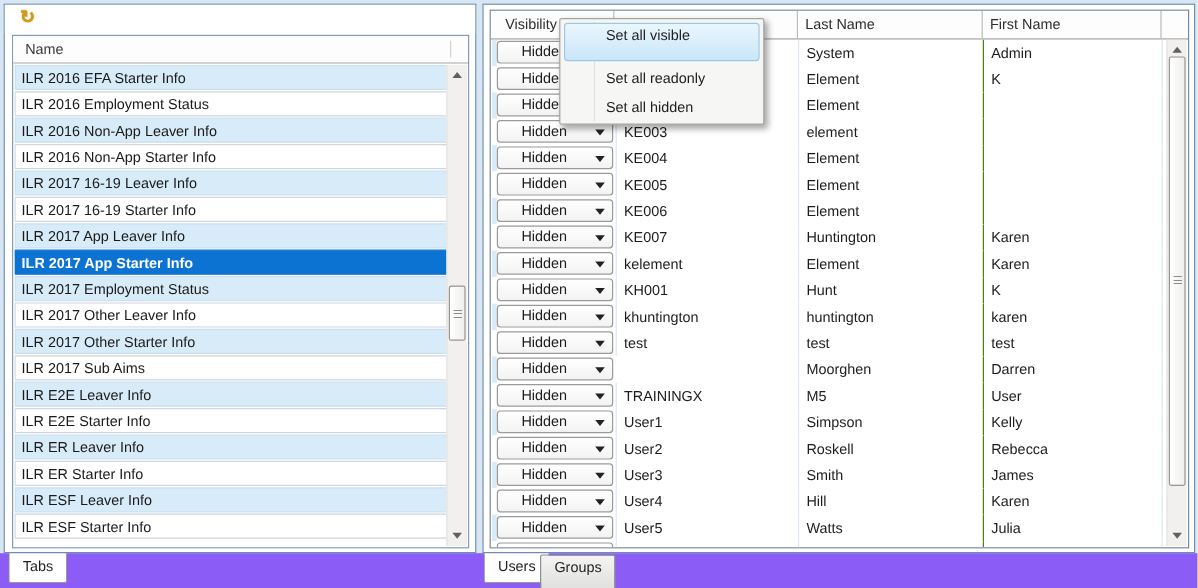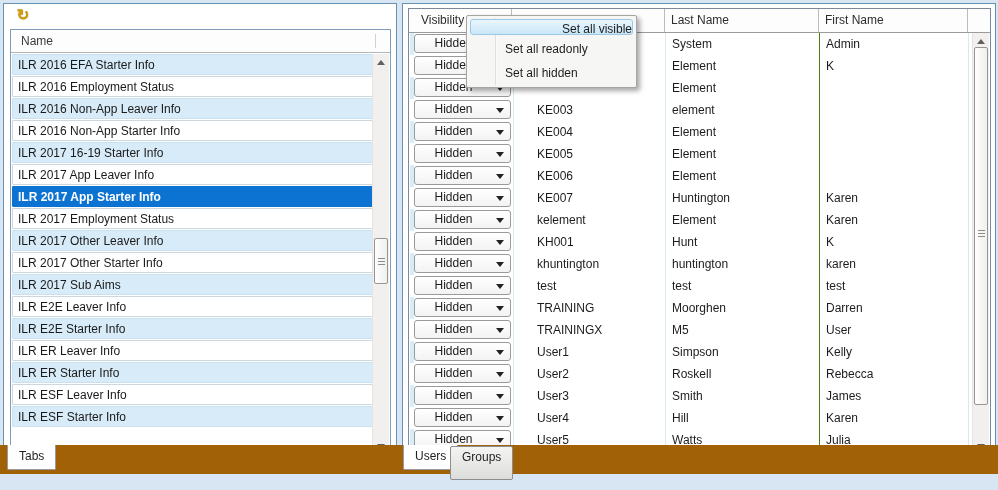--- a/index.html
+++ b/index.html
@@ -102,47 +102,47 @@
     position: absolute; left: 4px; top: 1px; width: 97px; height: 19px;
     background: linear-gradient(to bottom, #ffffff, #f3f3f3);
     border: 1px solid #9a9a9a; border-radius: 3px; cursor: default;
   }
   .dd-val { position: absolute; left: 0; right: 18px; top: 0; bottom: 0; text-align: center; line-height: 17px; color: #1c1c1c; }
   .dd-caret {
     position: absolute; right: 6px; top: 7px; width: 0; height: 0;
     border-left: 4px solid transparent; border-right: 4px solid transparent; border-top: 5px solid #222;
   }
   .cell { position: absolute; top: 0; height: 22px; line-height: 22px; white-space: nowrap; overflow: hidden; color: #1c1c1c; }
-  .c-user  { left: 103px; width: 152px; padding-left: 23px; border-left: 1px solid #dbe8f2; }
+  .c-user  { left: 103px; width: 152px; padding-left: 6px; border-left: 1px solid #dbe8f2; }
   .c-last  { left: 255px; width: 154px; padding-left: 6px; border-left: 1px solid #dbe8f2; }
   .c-first { left: 409px; width: 150px; padding-left: 6px; border-left: 1px solid #4d7c0f; border-right: 1px solid #dbe8f2; }
 
   
   .context-menu {
     position: absolute; left: 466px; top: 15px; width: 171px;
     background: #f6f6f4; border: 1px solid #a5a5a5; border-radius: 2px;
     box-shadow: 3px 3px 5px rgba(0,0,0,0.35);
     padding: 1px 0 2px 0; z-index: 20;
   }
   .context-menu::before {
     content: ''; position: absolute; left: 28px; top: 2px; bottom: 2px;
     width: 1px; background: #e0e0de; box-shadow: 1px 0 0 #fbfbfb;
   }
   .mi {
     position: relative; height: 24px; line-height: 24px; padding-left: 38px;
     color: #1d1d1d; cursor: default; z-index: 1; white-space: nowrap;
   }
   .mi.hl {
-    height: 16px; line-height: 19px; margin: 2px 3px 2px 3px; padding-left: 34px;
+    height: 32px; line-height: 19px; margin: 2px 3px 2px 3px; padding-left: 34px;
     background: linear-gradient(to bottom, #eaf6fd, #c9e6f8);
-    border: 1px solid #9cc8e8; border-radius: 3px; text-align: right;
-  }
-
-  
-  .tab-bar { position: absolute; left: 0; top: 445px; width: 998px; height: 29px; background: #a16207; }
+    border: 1px solid #9cc8e8; border-radius: 3px;
+  }
+
+  
+  .tab-bar { position: absolute; left: 0; top: 461px; width: 998px; height: 29px; background: #8b5cf6; }
   .tab {
     position: absolute; top: 0; height: 25px; line-height: 23px; padding: 0 11px;
     background: #fff; border: 1px solid #9a9a9a; border-top: none;
     border-radius: 0 0 2px 2px; color: #1f1f1f; cursor: default; white-space: nowrap;
   }
   .tab-tabs  { left: 7px; }
   .tab-users { left: 403px; }
   .tab-groups {
     left: 450px; top: 1px; height: 34px; line-height: 21px;
     background: linear-gradient(to bottom, #f4f4f2, #dddddb);
@@ -165,20 +165,23 @@
     <span class="lrow-label">ILR 2016 EFA Starter Info</span>
   </div>
           <div class="lrow">
     <span class="lrow-label">ILR 2016 Employment Status</span>
   </div>
           <div class="lrow">
     <span class="lrow-label">ILR 2016 Non-App Leaver Info</span>
   </div>
           <div class="lrow">
     <span class="lrow-label">ILR 2016 Non-App Starter Info</span>
+  </div>
+          <div class="lrow">
+    <span class="lrow-label">ILR 2017 16-19 Leaver Info</span>
   </div>
           <div class="lrow">
     <span class="lrow-label">ILR 2017 16-19 Starter Info</span>
   </div>
           <div class="lrow">
     <span class="lrow-label">ILR 2017 App Leaver Info</span>
   </div>
           <div class="lrow sel">
     <span class="lrow-label">ILR 2017 App Starter Info</span>
   </div>
@@ -351,21 +354,20 @@
     <span class="cell c-user">test</span>
     <span class="cell c-last">test</span>
     <span class="cell c-first">test</span>
   </div>
           <div class="urow">
     <span class="strip"></span>
     <span class="dd">
       <span class="dd-val">Hidden</span>
       <span class="dd-caret"></span>
     </span>
-    <span class="cell c-user">TRAINING</span>
     <span class="cell c-last">Moorghen</span>
     <span class="cell c-first">Darren</span>
   </div>
           <div class="urow">
     <span class="strip"></span>
     <span class="dd">
       <span class="dd-val">Hidden</span>
       <span class="dd-caret"></span>
     </span>
     <span class="cell c-user">TRAININGX</span>

